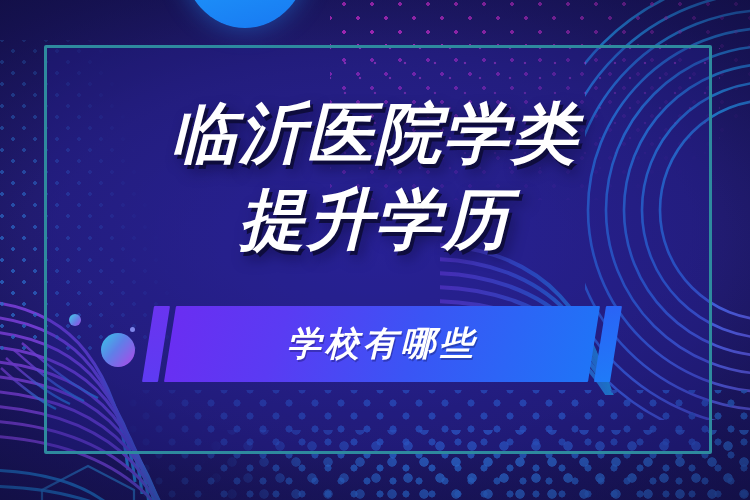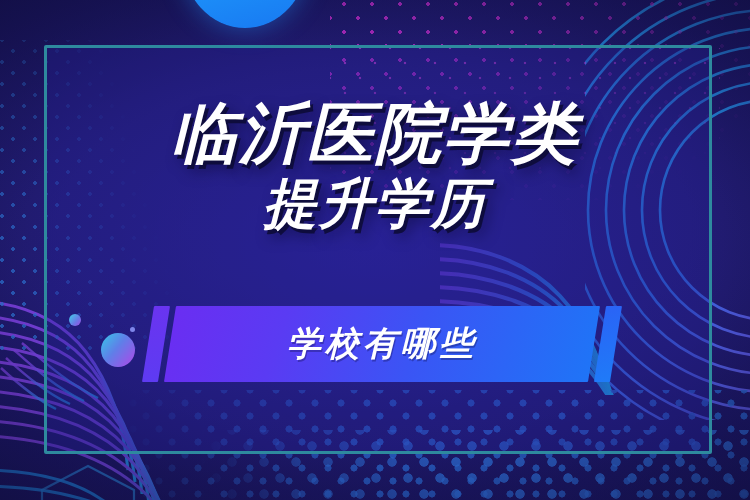--- a/index.html
+++ b/index.html
@@ -142,21 +142,21 @@
     font-weight: bold;
     font-style: italic;
     letter-spacing: 2px;
     line-height: 1.0;
     text-shadow:
       3px 4px 0 rgba(12,10,52,0.85),
       6px 7px 14px rgba(8,6,40,0.55);
     white-space: nowrap;
   }
   .headline .line1 { font-size: 66px; }
-  .headline .line2 { font-size: 54px; margin-top: 10px; }
+  .headline .line2 { font-size: 66px; margin-top: 20px; }
 
   
   .ribbon-wrap {
     position: absolute;
     left: 140px;
     top: 306px;
     width: 480px;
     height: 64px;
     z-index: 9;
   }

